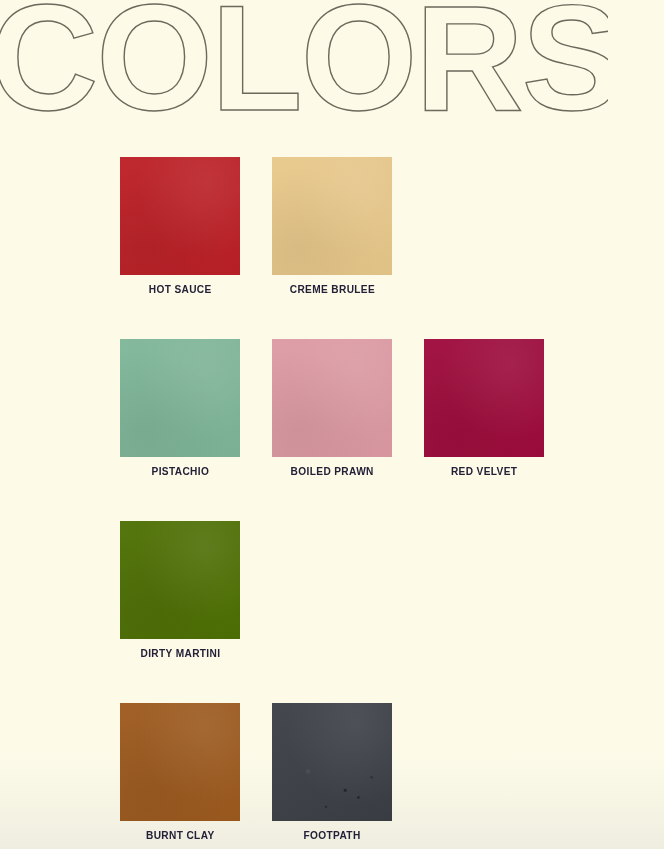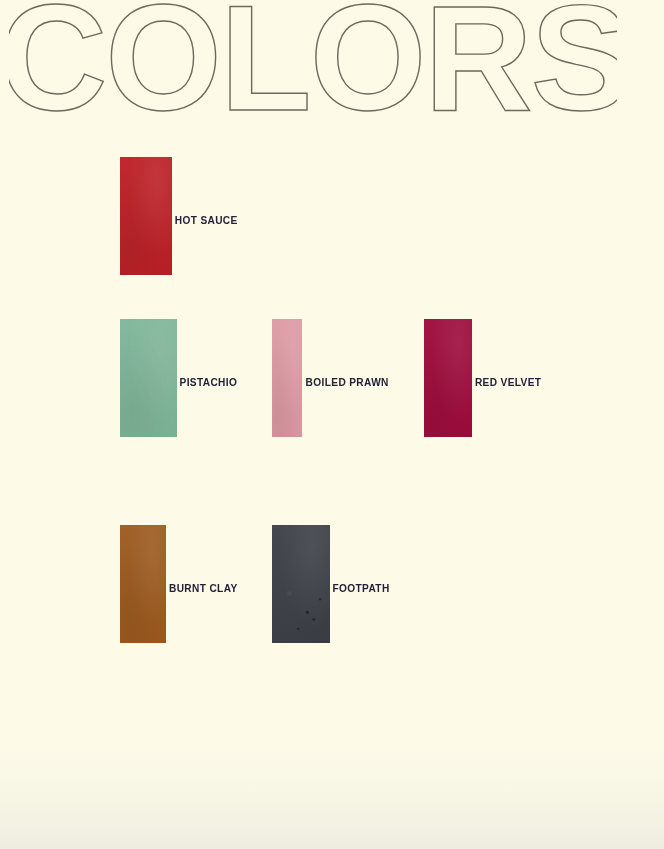--- a/index.html
+++ b/index.html
@@ -22,21 +22,21 @@
         #fdfbe8 0%,
         #fdfbe8 88%,
         #f7f5e4 94%,
         #eeede0 100%);
     overflow: hidden;
   }
 
   
   .hero {
     position: absolute;
-    left: 9px;
+    left: 0;
     top: 0;
     width: 608px;
     height: 124px;
     overflow: hidden;
   }
   .hero svg {
     display: block;
     position: absolute;
     left: -6px;
     top: -8px;
@@ -61,21 +61,21 @@
   .row {
     display: flex;
     gap: 32px;
     margin-bottom: 44px;
   }
   .row:last-child { margin-bottom: 16px; }
 
   .cell {
     width: 120px;
     display: flex;
-    flex-direction: row;
+    flex-direction: column;
     align-items: center;
   }
   .swatch {
     width: 120px;
     height: 118px;
     display: block;
     position: relative;
     overflow: hidden;
   }
   .swatch::after {
@@ -123,36 +123,44 @@
       <text class="hero-text" x="-4" y="118">COLORS</text>
     </svg>
   </div>
 
   <div class="grid" id="grid">
       <div class="row">
         <div class="cell">
           <div class="swatch" style="background-color: rgb(188, 32, 38);"></div>
           <div class="cell-label">HOT SAUCE</div>
         </div>
+        <div class="cell">
+          <div class="swatch" style="background-color: rgb(232, 200, 138);"></div>
+          <div class="cell-label">CREME BRULEE</div>
+        </div>
       </div>
       <div class="row">
         <div class="cell">
           <div class="swatch" style="background-color: rgb(127, 182, 153);"></div>
           <div class="cell-label">PISTACHIO</div>
         </div>
         <div class="cell">
           <div class="swatch" style="background-color: rgb(221, 154, 164);"></div>
           <div class="cell-label">BOILED PRAWN</div>
         </div>
         <div class="cell">
           <div class="swatch" style="background-color: rgb(158, 11, 60);"></div>
           <div class="cell-label">RED VELVET</div>
         </div>
       </div>
       <div class="row">
+        <div class="cell">
+          <div class="swatch" style="background-color: rgb(78, 112, 4);"></div>
+          <div class="cell-label">DIRTY MARTINI</div>
+        </div>
       </div>
       <div class="row">
         <div class="cell">
           <div class="swatch" style="background-color: rgb(157, 90, 30);"></div>
           <div class="cell-label">BURNT CLAY</div>
         </div>
         <div class="cell">
           <div class="swatch textured" style="background-color: rgb(61, 65, 72);"></div>
           <div class="cell-label">FOOTPATH</div>
         </div>

